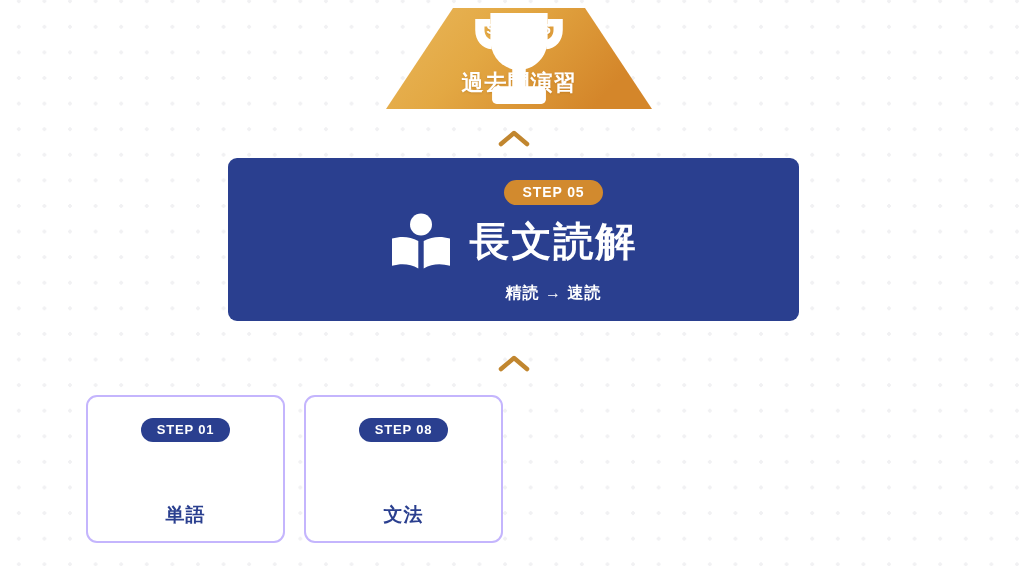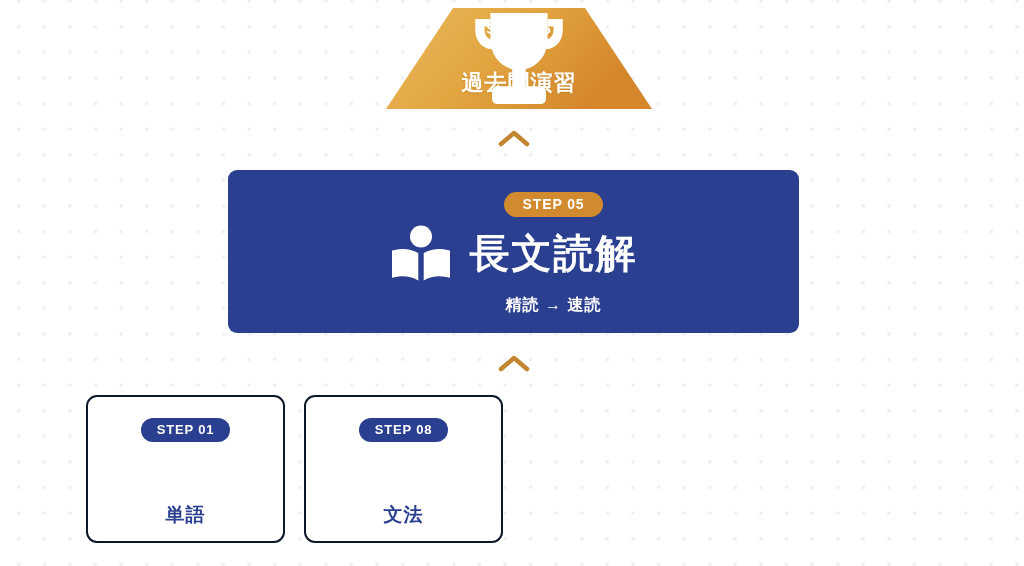--- a/index.html
+++ b/index.html
@@ -84,21 +84,21 @@
     height: 20px;
   }
   .chevron svg { display: block; width: 34px; height: 20px; }
   #chevron-top { left: 497px; top: 128px; }
   #chevron-bottom { left: 497px; top: 353px; }
 
   
   .blue-panel {
     position: absolute;
     left: 228px;
-    top: 170px;
+    top: 158px;
     width: 571px;
     height: 163px;
     background: #2a3f8f;
     border-radius: 9px;
     display: flex;
     align-items: center;
     justify-content: center;
   }
   .blue-inner {
     display: flex;
@@ -145,21 +145,21 @@
     left: 86px;
     top: 395px;
     width: 866px;
     height: 148px;
     display: flex;
     gap: 19px;
   }
   .card {
     width: 199px;
     height: 148px;
-    border: 2px solid #0f172a;
+    border: 2px solid #c4b5fd;
     border-radius: 11px;
     background: #ffffff;
     display: flex;
     flex-direction: column;
     align-items: center;
     justify-content: flex-start;
     padding-top: 21px;
   }
   .pill-navy {
     background: #2a3f8f;

